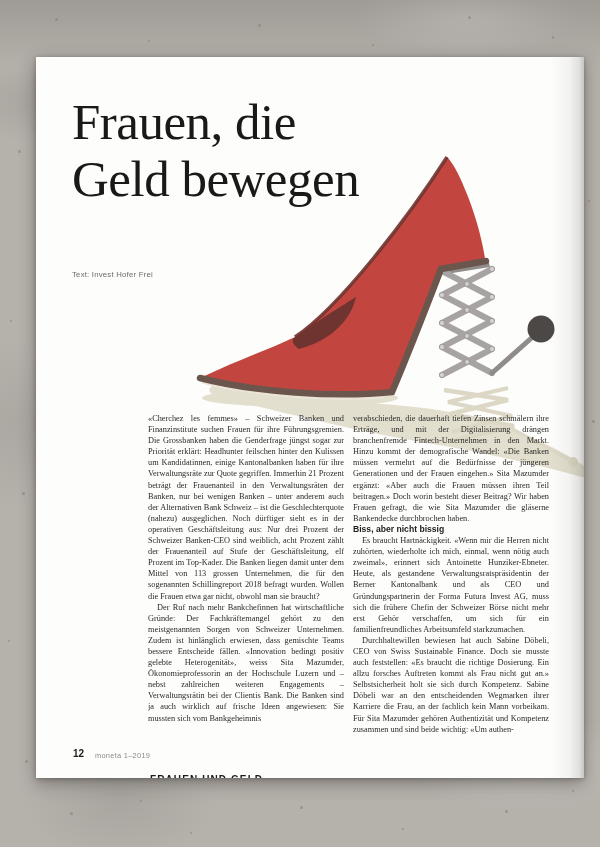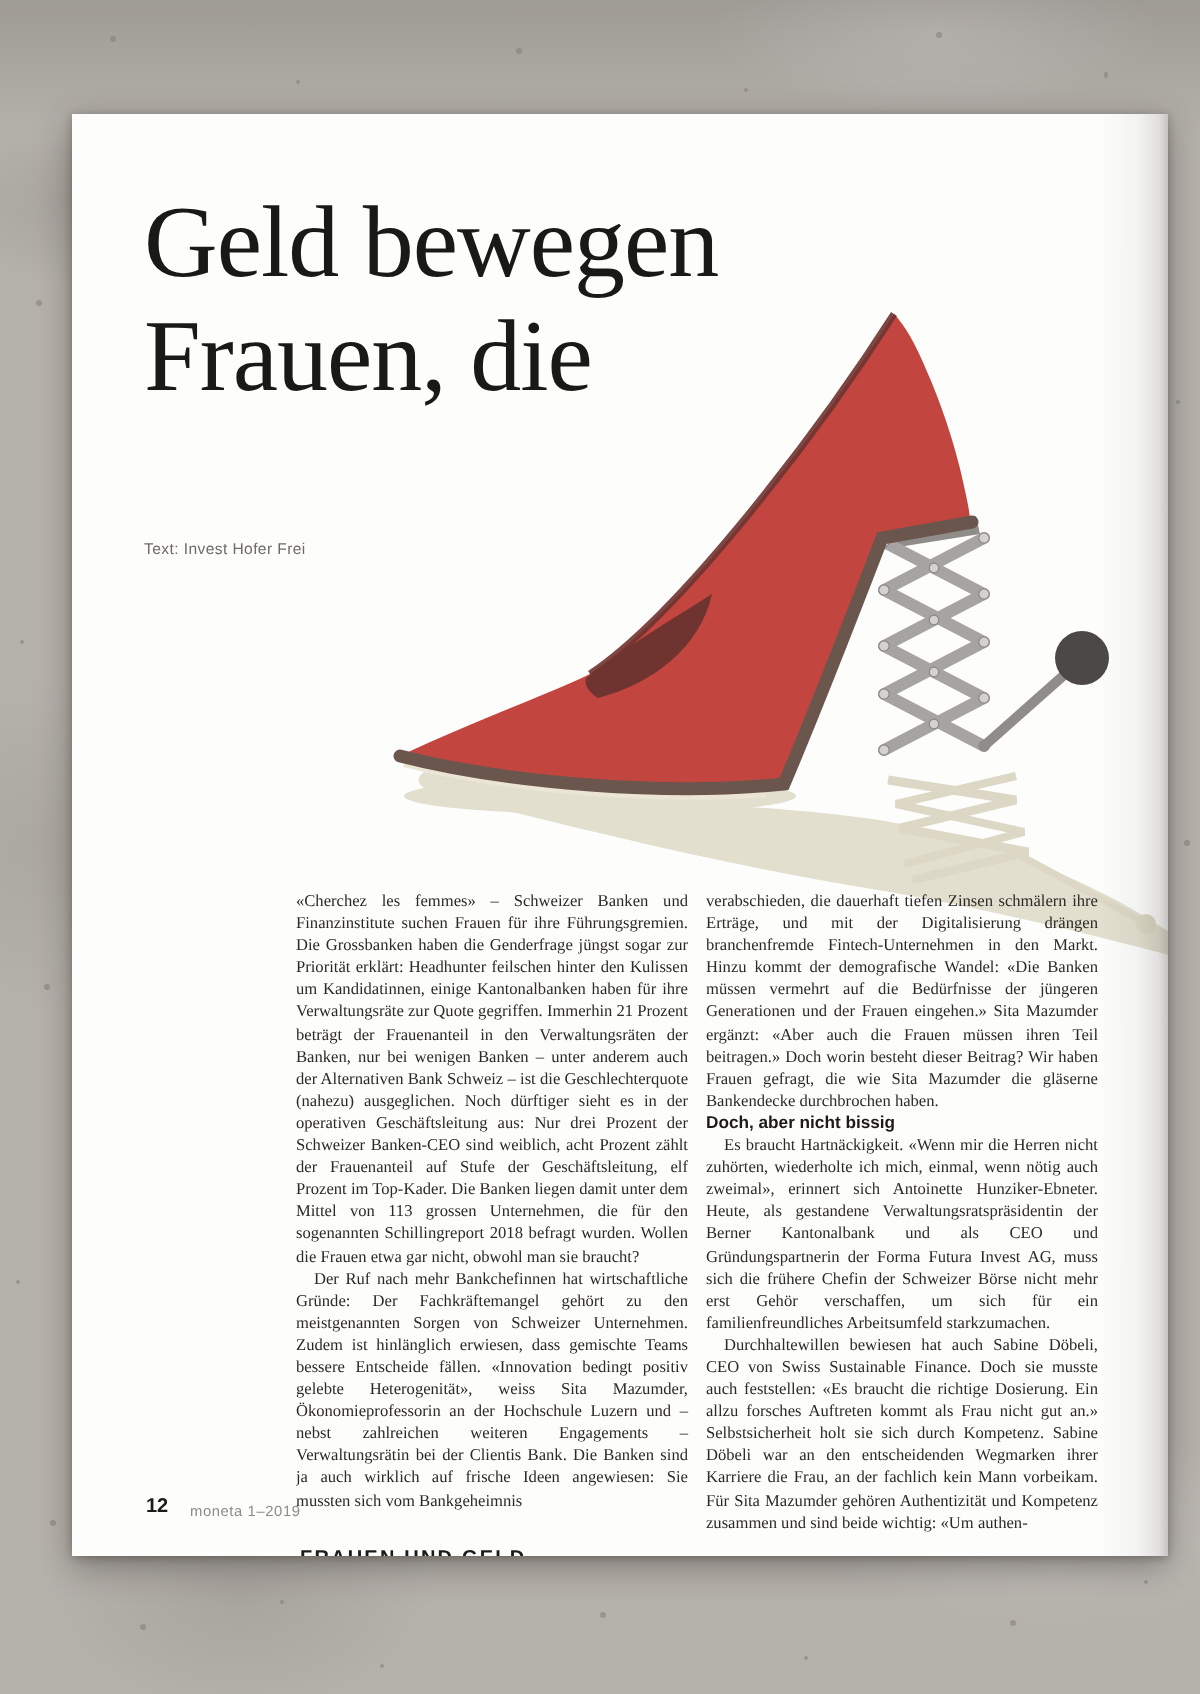--- a/index.html
+++ b/index.html
@@ -42,21 +42,21 @@
     position:absolute;left:36px;top:213px;z-index:2;
     font-size:7.8px;color:#6e6c68;letter-spacing:.2px;
   }
 
   .illu{position:absolute;left:150px;top:81px;z-index:1;}
 
   .columns{
     position:absolute;left:112px;top:356px;width:402px;height:338px;z-index:2;
     display:flex;gap:9px;overflow:hidden;
     font-family:"Liberation Serif","DejaVu Serif",serif;
-    font-size:8.3px;line-height:11.1px;color:#2b2a27;text-align:justify;margin-top:32px;
+    font-size:8.3px;line-height:11.1px;color:#2b2a27;text-align:justify;
   }
   .col{width:196px;flex:0 0 196px;}
   .col p{margin:0;}
   .col p.ind{text-indent:9px;}
   .subhead{
     font-family:"Liberation Sans","DejaVu Sans",sans-serif;
     font-weight:700;font-size:8.6px;color:#1c1b19;margin:10px 0 2px 0;text-align:left;
   }
 
   .footer{position:absolute;left:0;top:688px;width:548px;height:20px;z-index:2;text-decoration:underline;}
@@ -86,22 +86,22 @@
   <span class="dot" style="left:505px;top:810px;width:3px;height:3px;"></span>
   <span class="dot" style="left:572px;top:790px;width:2px;height:2px;"></span>
   <span class="dot" style="left:592px;top:420px;width:3px;height:3px;"></span>
   <span class="dot" style="left:588px;top:200px;width:2px;height:2px;"></span>
   <span class="dot" style="left:140px;top:800px;width:2px;height:2px;"></span>
 </div>
 
 <div class="page">
 
   <div class="title">
+    <div>Frauen, die</div>
     <div>Geld bewegen</div>
-    <div>Frauen, die</div>
   </div>
 
   <div class="byline">Text: Invest Hofer Frei</div>
 
   <svg class="illu" width="404" height="348" viewBox="186 138 404 348" aria-hidden="true">
 
     <g opacity="0.8">
       <ellipse cx="300" cy="398" rx="98" ry="9" fill="#ddd8c4"></ellipse>
       <path d="M 212,386 C 300,404 400,400 460,414 C 515,427 560,448 590,470 L 590,479
                C 545,467 495,455 445,446 C 360,433 265,408 215,396 C 208,392 208,389 212,386 Z" fill="#ddd8c4"></path>
@@ -156,21 +156,21 @@
     </g>
   </svg>
 
   <div class="columns">
     <div class="col">
       <p>«Cherchez les femmes» – Schweizer Banken und Finanzinstitute suchen Frauen für ihre Führungsgremien. Die Grossbanken haben die Genderfrage jüngst sogar zur Priorität erklärt: Headhunter feilschen hinter den Kulissen um Kandidatinnen, einige Kantonalbanken haben für ihre Verwaltungsräte zur Quote gegriffen. Immerhin 21 Prozent beträgt der Frauenanteil in den Verwaltungsräten der Banken, nur bei wenigen Banken – unter anderem auch der Alternativen Bank Schweiz – ist die Geschlechterquote (nahezu) ausgeglichen. Noch dürftiger sieht es in der operativen Geschäftsleitung aus: Nur drei Prozent der Schweizer Banken-CEO sind weiblich, acht Prozent zählt der Frauenanteil auf Stufe der Geschäftsleitung, elf Prozent im Top-Kader. Die Banken liegen damit unter dem Mittel von 113 grossen Unternehmen, die für den sogenannten Schillingreport 2018 befragt wurden. Wollen die Frauen etwa gar nicht, obwohl man sie braucht?</p>
       <p class="ind">Der Ruf nach mehr Bankchefinnen hat wirtschaftliche Gründe: Der Fachkräftemangel gehört zu den meistgenannten Sorgen von Schweizer Unternehmen. Zudem ist hinlänglich erwiesen, dass gemischte Teams bessere Entscheide fällen. «Innovation bedingt positiv gelebte Heterogenität», weiss Sita Mazumder, Ökonomieprofessorin an der Hochschule Luzern und – nebst zahlreichen weiteren Engagements – Verwaltungsrätin bei der Clientis Bank. Die Banken sind ja auch wirklich auf frische Ideen angewiesen: Sie mussten sich vom Bankgeheimnis</p>
     </div>
     <div class="col">
       <p>verabschieden, die dauerhaft tiefen Zinsen schmälern ihre Erträge, und mit der Digitalisierung drängen branchenfremde Fintech-Unternehmen in den Markt. Hinzu kommt der demografische Wandel: «Die Banken müssen vermehrt auf die Bedürfnisse der jüngeren Generationen und der Frauen eingehen.» Sita Mazumder ergänzt: «Aber auch die Frauen müssen ihren Teil beitragen.» Doch worin besteht dieser Beitrag? Wir haben Frauen gefragt, die wie Sita Mazumder die gläserne Bankendecke durchbrochen haben.</p>
-      <p class="subhead">Doch, aber nicht bissig</p>
+      <p class="subhead">Biss, aber nicht bissig</p>
       <p class="ind">Es braucht Hartnäckigkeit. «Wenn mir die Herren nicht zuhörten, wiederholte ich mich, einmal, wenn nötig auch zweimal», erinnert sich Antoinette Hunziker-Ebneter. Heute, als gestandene Verwaltungsratspräsidentin der Berner Kantonalbank und als CEO und Gründungspartnerin der Forma Futura Invest AG, muss sich die frühere Chefin der Schweizer Börse nicht mehr erst Gehör verschaffen, um sich für ein familienfreundliches Arbeitsumfeld starkzumachen.</p>
       <p class="ind">Durchhaltewillen bewiesen hat auch Sabine Döbeli, CEO von Swiss Sustainable Finance. Doch sie musste auch feststellen: «Es braucht die richtige Dosierung. Ein allzu forsches Auftreten kommt als Frau nicht gut an.» Selbstsicherheit holt sie sich durch Kompetenz. Sabine Döbeli war an den entscheidenden Wegmarken ihrer Karriere die Frau, an der fachlich kein Mann vorbeikam. Für Sita Mazumder gehören Authentizität und Kompetenz zusammen und sind beide wichtig: «Um authen-</p>
     </div>
   </div>
 
   <div class="footer">
     <span class="pageno">12</span>
     <span class="mag">moneta 1–2019</span>
     <span class="section">FRAUEN UND GELD</span>
   </div>

